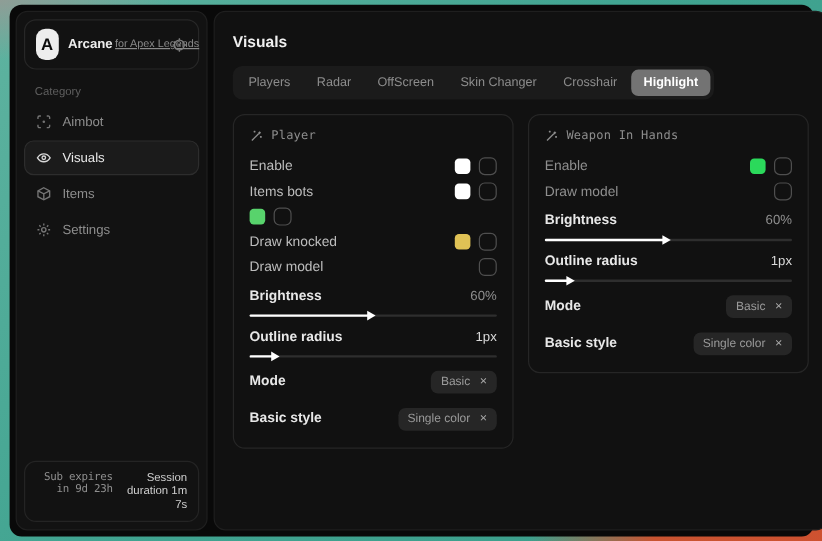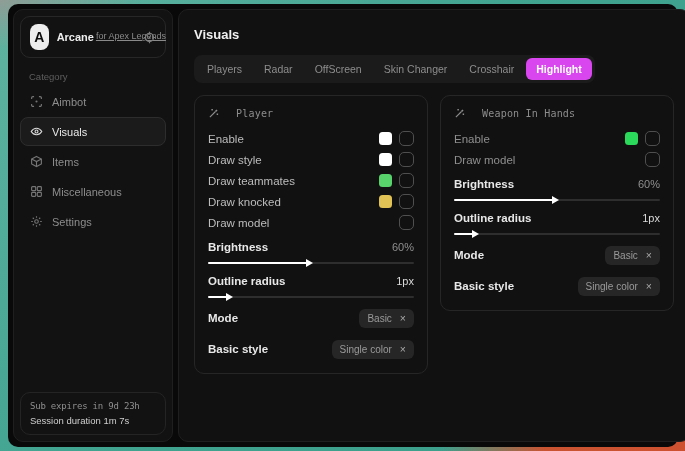--- a/index.html
+++ b/index.html
@@ -22,33 +22,33 @@
   .app-sub{font-size:9px;color:#8a8a8a;white-space:nowrap;text-decoration:underline;}
   .hdr-ic{margin-left:auto;color:#7d7d7d;display:flex;cursor:pointer;}
   .cat-label{font-size:9.5px;color:#5e5e5e;margin:13px 9px 5px;}
   .nav{display:flex;flex-direction:column;gap:1px;}
   .nav-item{display:flex;align-items:center;gap:9px;padding:7px 9px;border:1px solid transparent;
     border-radius:8px;color:#8d8d8d;font-size:11px;cursor:pointer;}
   .nav-item .ic{display:flex;color:#757575;}
   .nav-item.active{background:#1b1b1b;border-color:#2d2d2d;color:#e9e9e9;}
   .nav-item.active .ic{color:#d8d8d8;}
   .footer-card{margin-top:auto;border:1px solid #242424;border-radius:10px;padding:8px 9px;display:flex;
-    flex-direction:column;gap:4px;}
+    flex-direction:row;gap:4px;text-align:right;}
   .sub-line{font-family:"DejaVu Sans Mono", monospace;font-size:9px;color:#8f8f8f;letter-spacing:-0.2px;}
   .sess-line{font-size:9.5px;color:#cfcfcf;}
   
   .main{flex:1;box-sizing:border-box;background:#111111;border:1px solid #1f1f1f;border-radius:10px;
     padding:12px 15px;display:flex;flex-direction:column;}
   .page-title{font-size:13px;font-weight:bold;color:#f0f0f0;margin:5px 0 13px;}
   .tabbar{display:inline-flex;align-self:flex-start;background:#1b1b1b;border-radius:8px;padding:3px;gap:2px;}
   .tab{font-size:10.5px;color:#8d8d8d;padding:5px 10px;border-radius:6px;cursor:pointer;white-space:nowrap;}
-  .tab.active{background:#d946ef;color:#ffffff;font-weight:bold;}
+  .tab.active{background:#737373;color:#ffffff;font-weight:bold;}
   .panels{display:flex;gap:12px;margin-top:12px;align-items:flex-start;}
   .panel{width:234px;box-sizing:border-box;border:1px solid #262626;border-radius:10px;padding:11px 13px 13px;}
-  .panel-head{display:flex;align-items:center;gap:16px;color:#8d8d8d;margin-bottom:9px;
+  .panel-head{display:flex;align-items:center;gap:6px;color:#8d8d8d;margin-bottom:9px;
     font-family:"DejaVu Sans Mono", monospace;font-size:10px;letter-spacing:0.2px;}
   .panel-head .ic{display:flex;color:#8d8d8d;}
   .trow{display:flex;align-items:center;height:21px;gap:7px;}
   .tlabel{flex:1;font-size:11.5px;color:#bdbdbd;}
   .panel:nth-child(2) .tlabel{color:#8f8f8f;}
   .swatch{width:13px;height:13px;border-radius:3.5px;cursor:pointer;}
   .checkbox{width:15px;height:15px;border:1.5px solid #4f4f4f;border-radius:5px;box-sizing:border-box;cursor:pointer;}
   .slider{margin-top:5px;}
   .slider .lrow{display:flex;justify-content:space-between;align-items:center;height:17px;gap:16px;}
   .slider .lbl{font-size:11.5px;font-weight:600;color:#e8e8e8;}
@@ -111,31 +111,20 @@
               <svg width="13" height="13" viewBox="0 0 16 16" fill="none" stroke="currentColor" stroke-width="1.4">
                 <path d="M8 1.8 14 5v6L8 14.2 2 11V5l6-3.2z"></path>
                 <path d="M2 5l6 3 6-3M8 8v6"></path>
               </svg>
             </span>
             <span>Items</span>
           </div>
           <div class="nav-item">
             <span class="ic">
               <svg width="13" height="13" viewBox="0 0 16 16" fill="none" stroke="currentColor" stroke-width="1.4">
-                <rect x="2" y="2" width="5" height="5" rx="1"></rect>
-                <rect x="9" y="2" width="5" height="5" rx="1"></rect>
-                <rect x="2" y="9" width="5" height="5" rx="1"></rect>
-                <rect x="9" y="9" width="5" height="5" rx="1"></rect>
-              </svg>
-            </span>
-            <span>Miscellaneous</span>
-          </div>
-          <div class="nav-item">
-            <span class="ic">
-              <svg width="13" height="13" viewBox="0 0 16 16" fill="none" stroke="currentColor" stroke-width="1.4">
                 <circle cx="8" cy="8" r="2.2"></circle>
                 <path d="M8 1.5v2M8 12.5v2M1.5 8h2M12.5 8h2M3.4 3.4l1.4 1.4M11.2 11.2l1.4 1.4M12.6 3.4l-1.4 1.4M4.8 11.2l-1.4 1.4"></path>
               </svg>
             </span>
             <span>Settings</span>
           </div>
         </nav>
 
       <div class="footer-card">
         <div class="sub-line">Sub expires in 9d 23h</div>
@@ -164,26 +153,25 @@
                 </svg>
               </span>
               <span>Player</span>
             </div>
             <div class="trow">
               <span class="tlabel">Enable</span>
               <span class="swatch" style="background: rgb(255, 255, 255);"></span>
               <span class="checkbox"></span>
             </div>
             <div class="trow">
-              <span class="tlabel">Draw style</span>
+              <span class="tlabel">Items bots</span>
               <span class="swatch" style="background: rgb(255, 255, 255);"></span>
               <span class="checkbox"></span>
             </div>
             <div class="trow">
-              <span class="tlabel">Draw teammates</span>
               <span class="swatch" style="background: rgb(88, 211, 108);"></span>
               <span class="checkbox"></span>
             </div>
             <div class="trow">
               <span class="tlabel">Draw knocked</span>
               <span class="swatch" style="background: rgb(224, 194, 85);"></span>
               <span class="checkbox"></span>
             </div>
             <div class="trow">
               <span class="tlabel">Draw model</span>

